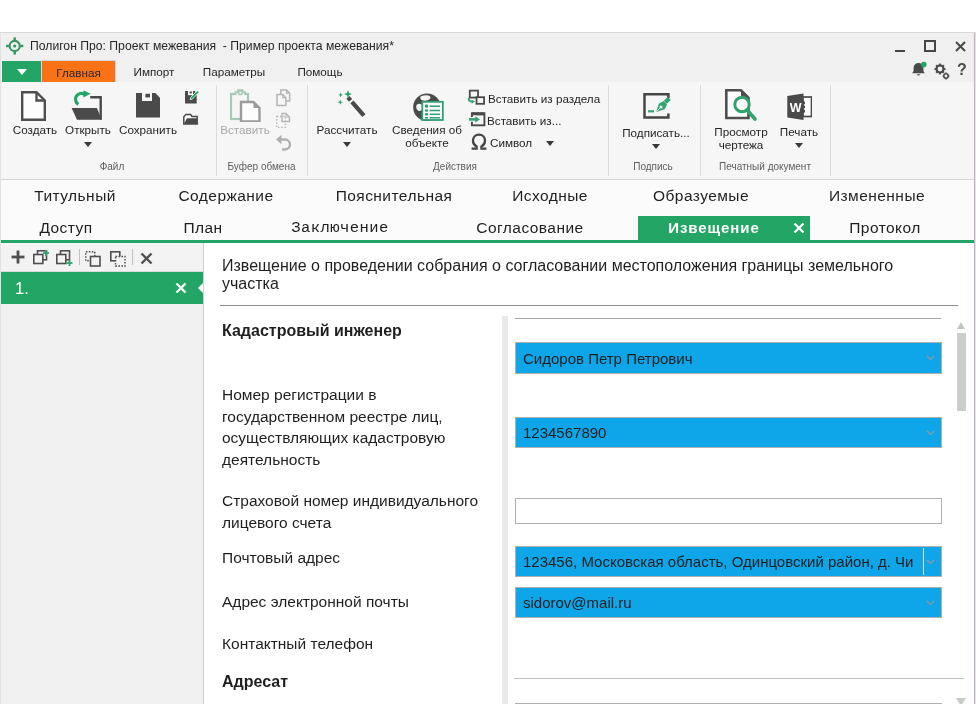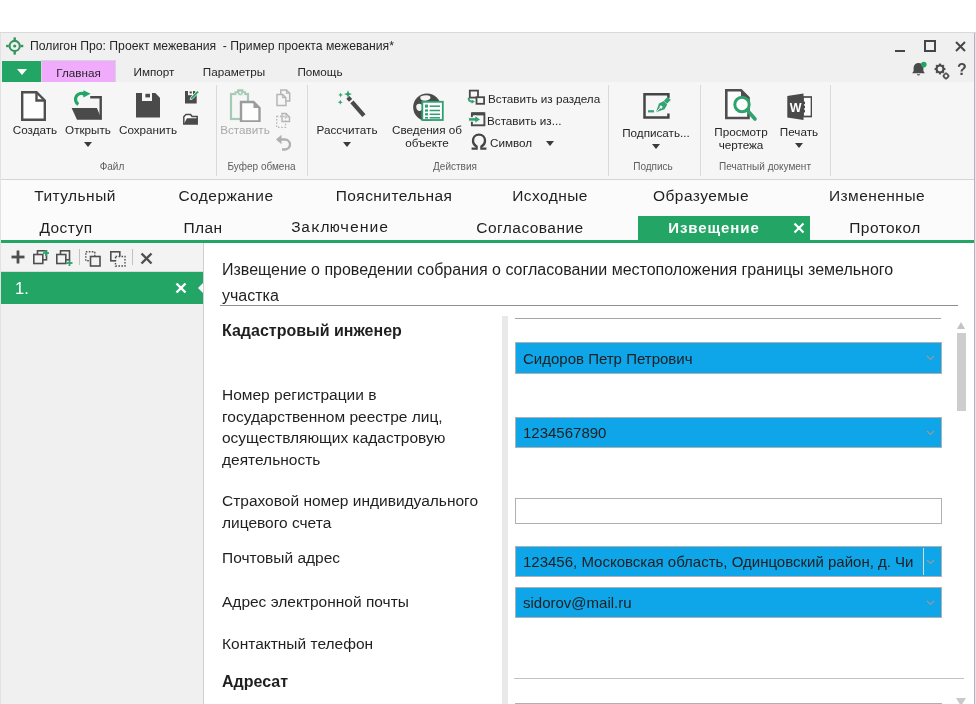--- a/index.html
+++ b/index.html
@@ -8,21 +8,21 @@
        box-sizing:border-box;margin-top:32px;}
   .abs{position:absolute;}
   
   #titlebar{left:0;top:0;width:976px;height:28px;background:#f0f0f0;}
   #title-text{left:30px;top:0;height:28px;line-height:29px;font-size:12.2px;color:#262626;white-space:nowrap;}
   
   #menurow{left:0;top:28px;width:976px;height:22px;background:#f0f0f0;}
   #greenbtn{left:2px;top:29px;width:39px;height:21px;background:#22a565;}
   #greenbtn .tri{position:absolute;left:15px;top:8px;width:0;height:0;border-left:5px solid transparent;border-right:5px solid transparent;border-top:6px solid #fff;}
   .rtab{top:28px;height:22px;line-height:23px;font-size:11.7px;color:#262626;text-align:center;}
-  #tab-active{left:41px;width:75px;background:#f0abfc;border:1px solid #d5d5d5;border-bottom:none;box-sizing:border-box;}
+  #tab-active{left:41px;width:75px;background:#f97316;border:1px solid #d5d5d5;border-bottom:none;box-sizing:border-box;}
   
   #ribbon{left:0;top:50px;width:976px;height:97px;background:#f6f6f6;border-bottom:1px solid #d5d5d5;box-sizing:content-box;}
   .gsep{top:53px;width:1px;height:91px;background:#dadada;}
   .rlabel{font-size:11.7px;color:#262626;text-align:center;white-space:nowrap;}
   .rlabel2{font-size:11.7px;color:#a9a9a9;text-align:center;white-space:nowrap;}
   .glabel{font-size:10px;color:#5e5e5e;text-align:center;white-space:nowrap;}
   .dtri{width:0;height:0;border-left:4px solid transparent;border-right:4px solid transparent;border-top:5px solid #3a3a3a;}
   .slabel{font-size:11.7px;color:#262626;white-space:nowrap;}
   
   #doctabs{left:0;top:148px;width:976px;height:60px;background:#fbfbfb;}
@@ -349,21 +349,21 @@
       <g stroke="#fff" stroke-width="2.4">
         <line x1="1.5" y1="1.5" x2="10.5" y2="10.5"></line>
         <line x1="10.5" y1="1.5" x2="1.5" y2="10.5"></line>
       </g>
     </svg>
   <div class="abs" style="left:198px;top:251px;width:0;height:0;border-top:5.5px solid transparent;border-bottom:5.5px solid transparent;border-right:5.5px solid #fff;"></div>
   <div class="abs" id="lrest"></div>
   <div class="abs" id="lborder"></div>
 
   <div class="abs" id="content"></div>
-  <div class="abs" style="left:222px;top:225px;width:690px;font-size:16px;line-height:26px;color:#1f1f1f;">Извещение о проведении собрания о согласовании местоположения границы земельного<br>участка</div>
+  <div class="abs" style="left:222px;top:225px;width:690px;font-size:16px;line-height:18px;color:#1f1f1f;">Извещение о проведении собрания о согласовании местоположения границы земельного<br>участка</div>
   <div class="abs" style="left:220px;top:273px;width:738px;height:1px;background:#8f8f8f;"></div>
   <div class="abs flabel" style="left:222px;top:288px;font-weight:bold;font-size:16px;">Кадастровый инженер</div>
   <div class="abs flabel" style="left:222px;top:352px;width:290px;">Номер регистрации в<br>государственном реестре лиц,<br>осуществляющих кадастровую<br>деятельность</div>
   <div class="abs flabel" style="left:222px;top:458px;width:290px;">Страховой номер индивидуального<br>лицевого счета</div>
   <div class="abs flabel" style="left:222px;top:515px;">Почтовый адрес</div>
   <div class="abs flabel" style="left:222px;top:559px;">Адрес электронной почты</div>
   <div class="abs flabel" style="left:222px;top:601px;">Контактный телефон</div>
   <div class="abs flabel" style="left:222px;top:639px;font-weight:bold;font-size:16px;">Адресат</div>
 
   <div class="abs" style="left:502px;top:284px;width:6px;height:392px;background:#e9e9e9;"></div>

